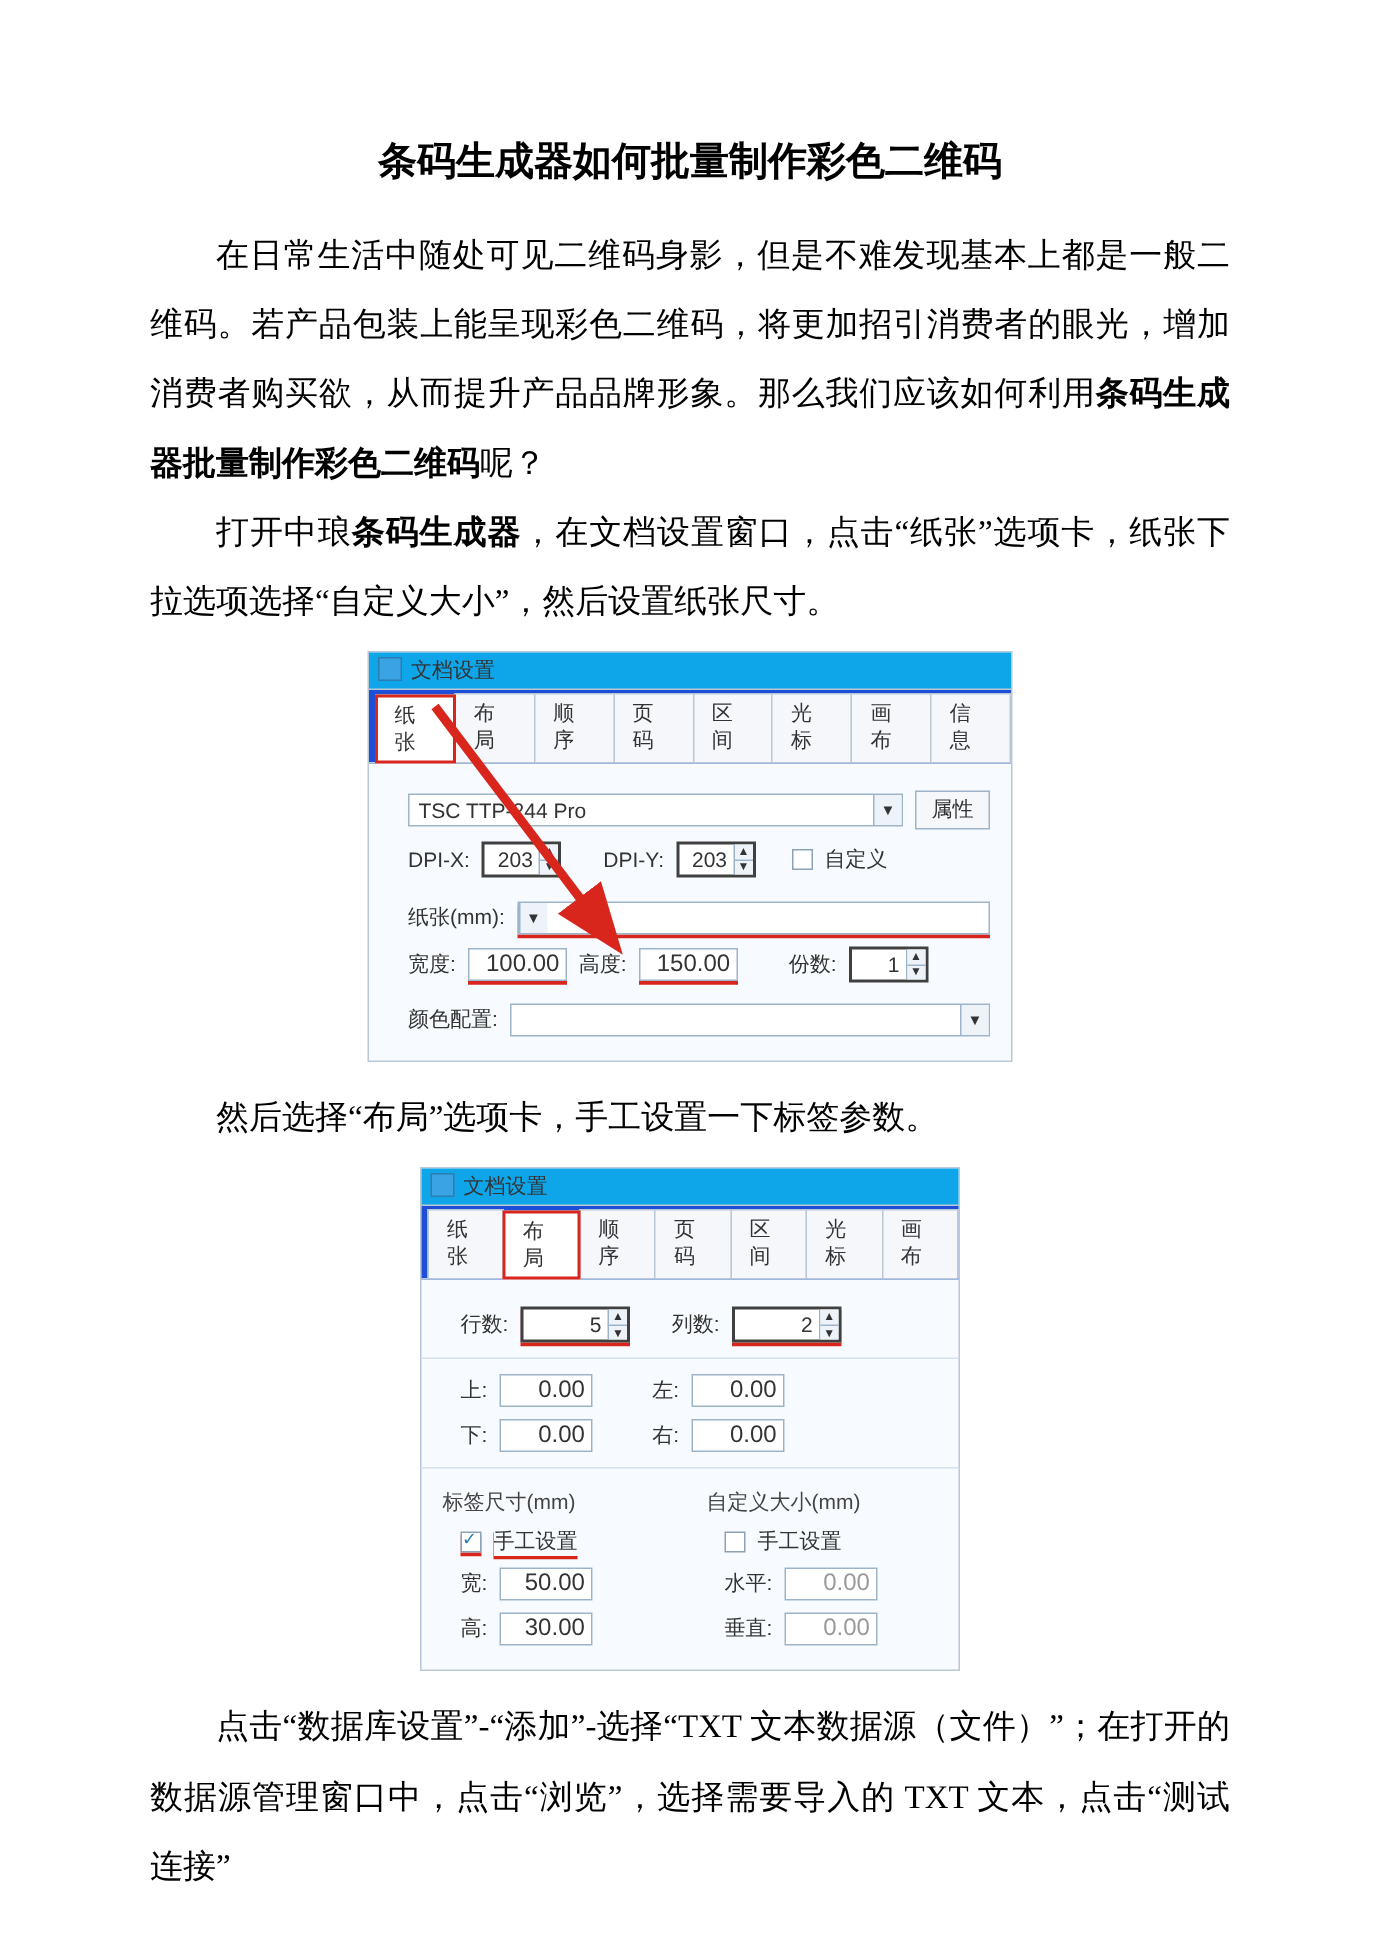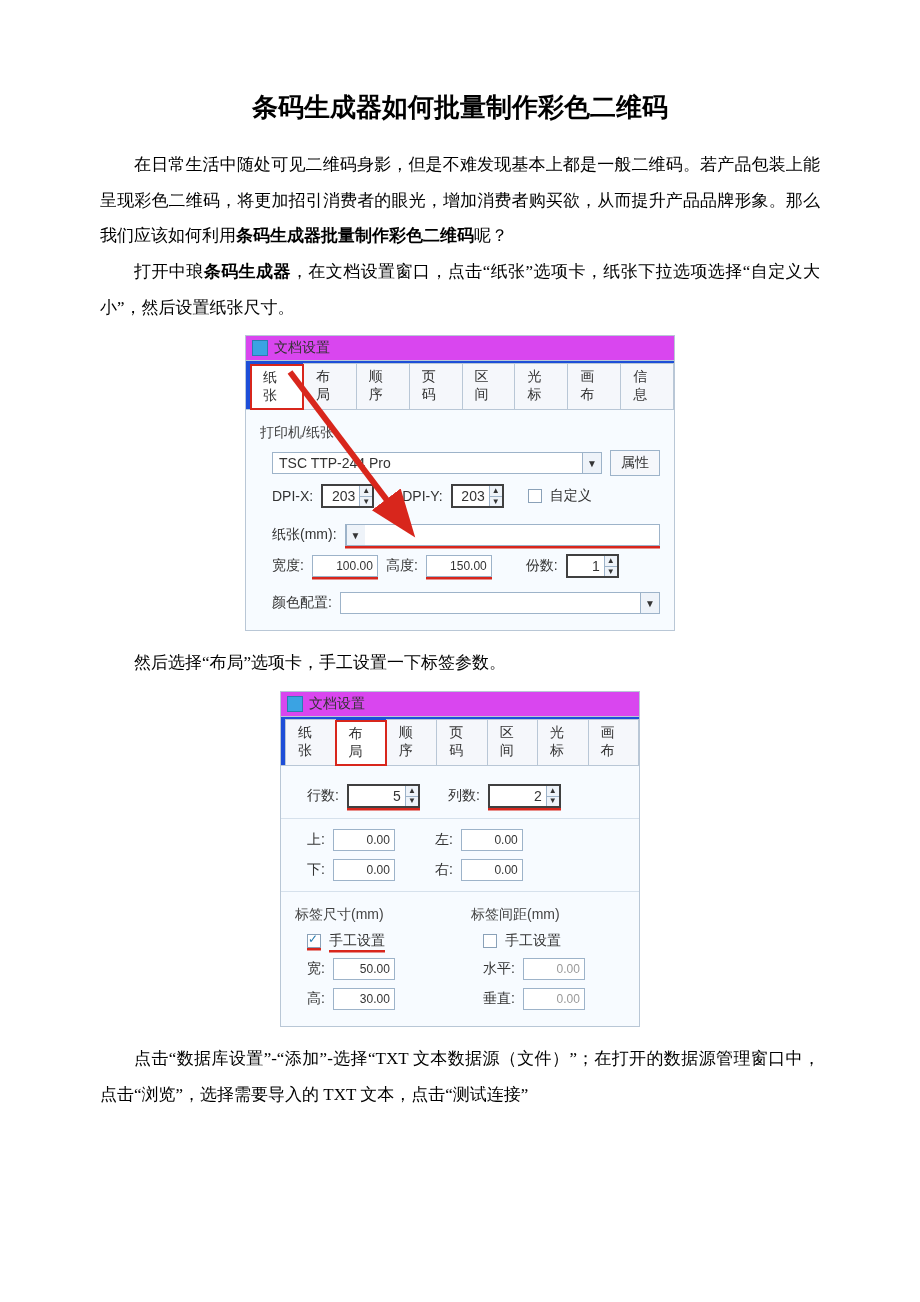--- a/index.html
+++ b/index.html
@@ -11,21 +11,21 @@
   .page {
     padding: 90px 100px 60px 100px;
   }
   .title {
     text-align: center;
     font-family: "SimHei", "黑体", sans-serif;
     font-size: 26px;
     margin: 0 0 22px 0;
   }
   .body-text {
-    font-size: 17px;
+    font-size: 22px;
     line-height: 2.1;
     margin: 0;
     text-align: justify;
   }
   .indent { text-indent: 2em; }
   .bold { font-family: "SimHei","黑体",sans-serif; font-weight: bold; }
   .screenshot-wrap {
     display: flex;
     justify-content: center;
     margin: 10px 0 14px 0;
@@ -34,25 +34,25 @@
     border: 1px solid #b9c7d6;
     background: #f7fbff;
     font-family: "Microsoft YaHei","SimSun",sans-serif;
     font-size: 14px;
     color: #333;
     position: relative;
   }
   .win1 { width: 428px; }
   .win2 { width: 358px; }
   .titlebar {
-    background: #d946ef;
+    background: #0ea5e9;
     border-bottom: 1px solid #b9c7d6;
     padding: 3px 6px;
     display: flex;
-    align-items: center;
+    align-items: flex-start;
     gap: 6px;
   }
   .tb-icon {
     width: 14px; height: 14px;
     background: #3aa3e3;
     border: 1px solid #2a7db0;
     display:inline-block;
   }
   .tabs {
     display: flex;
@@ -94,21 +94,21 @@
     margin: 8px 0;
   }
   .lbl { white-space: nowrap; }
   .txt {
     border: 1px solid #9db3c9;
     background: #fff;
     height: 20px;
     padding: 0 4px;
     display: inline-flex;
     align-items: center;
-    font-size: 12px;
+    font-size: 16px;
   }
   .txt.small { width: 52px; justify-content: flex-end; }
   .txt.mid { width: 56px; justify-content: flex-end; }
   .txt.gray { color:#999; }
   .stepper {
     display: inline-flex;
     border: 2px solid #404040;
     background: #fff;
     height: 20px;
   }
@@ -190,21 +190,20 @@
         <div class="tab active hl">纸张</div>
         <div class="tab">布局</div>
         <div class="tab">顺序</div>
         <div class="tab">页码</div>
         <div class="tab">区间</div>
         <div class="tab">光标</div>
         <div class="tab">画布</div>
         <div class="tab">信息</div>
       </div>
       <div class="section">
-        <div class="fieldset-label">打印机/纸张</div>
         <div class="indent-sub">
           <div class="row">
             <div class="dropdown" style="flex:1">
               <div class="ddval">TSC TTP-244 Pro</div>
               <div class="ddbtn">▼</div>
             </div>
             <div class="btn">属性</div>
           </div>
           <div class="row">
             <span class="lbl">DPI-X:</span>
@@ -338,21 +337,21 @@
                 <span class="lbl">宽:</span>
                 <div class="txt small">50.00</div>
               </div>
               <div class="row">
                 <span class="lbl">高:</span>
                 <div class="txt small">30.00</div>
               </div>
             </div>
           </div>
           <div class="col">
-            <div class="fieldset-label">标签间距(mm)</div>
+            <div class="fieldset-label">自定义大小(mm)</div>
             <div class="indent-sub">
               <div class="row">
                 <span class="cb"></span>
                 <span class="lbl">手工设置</span>
               </div>
               <div class="row">
                 <span class="lbl">水平:</span>
                 <div class="txt small gray">0.00</div>
               </div>
               <div class="row">

